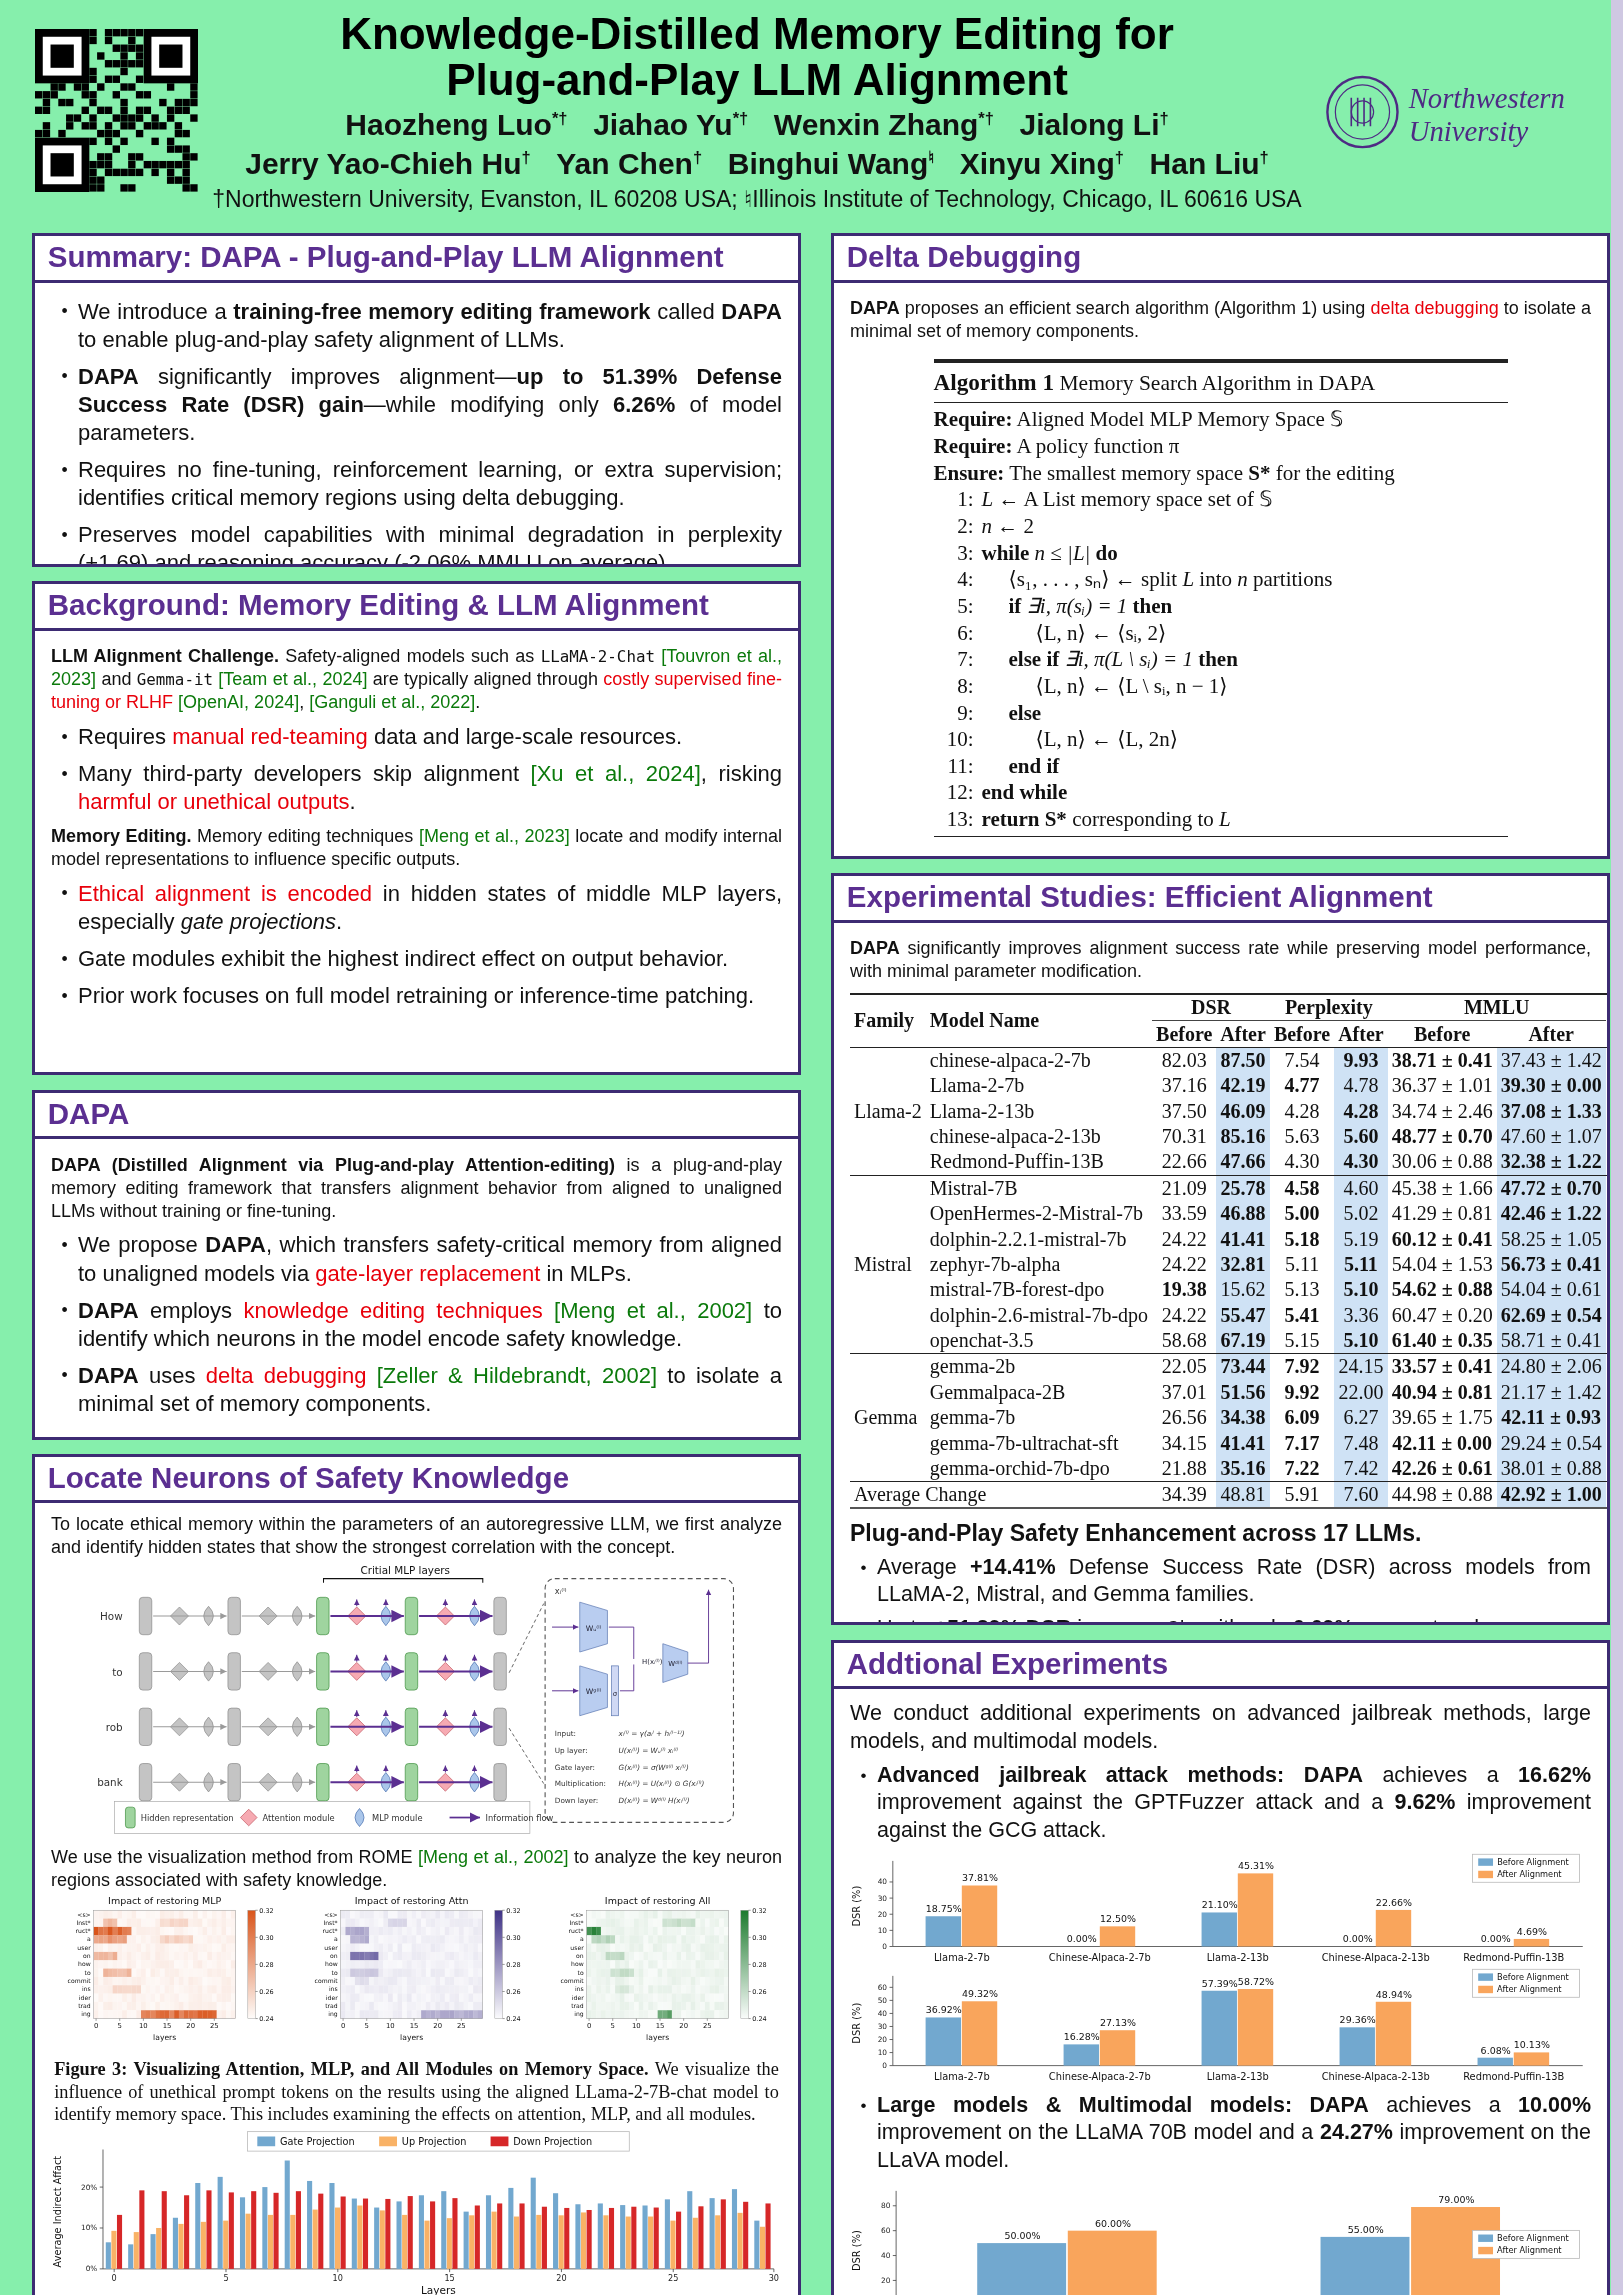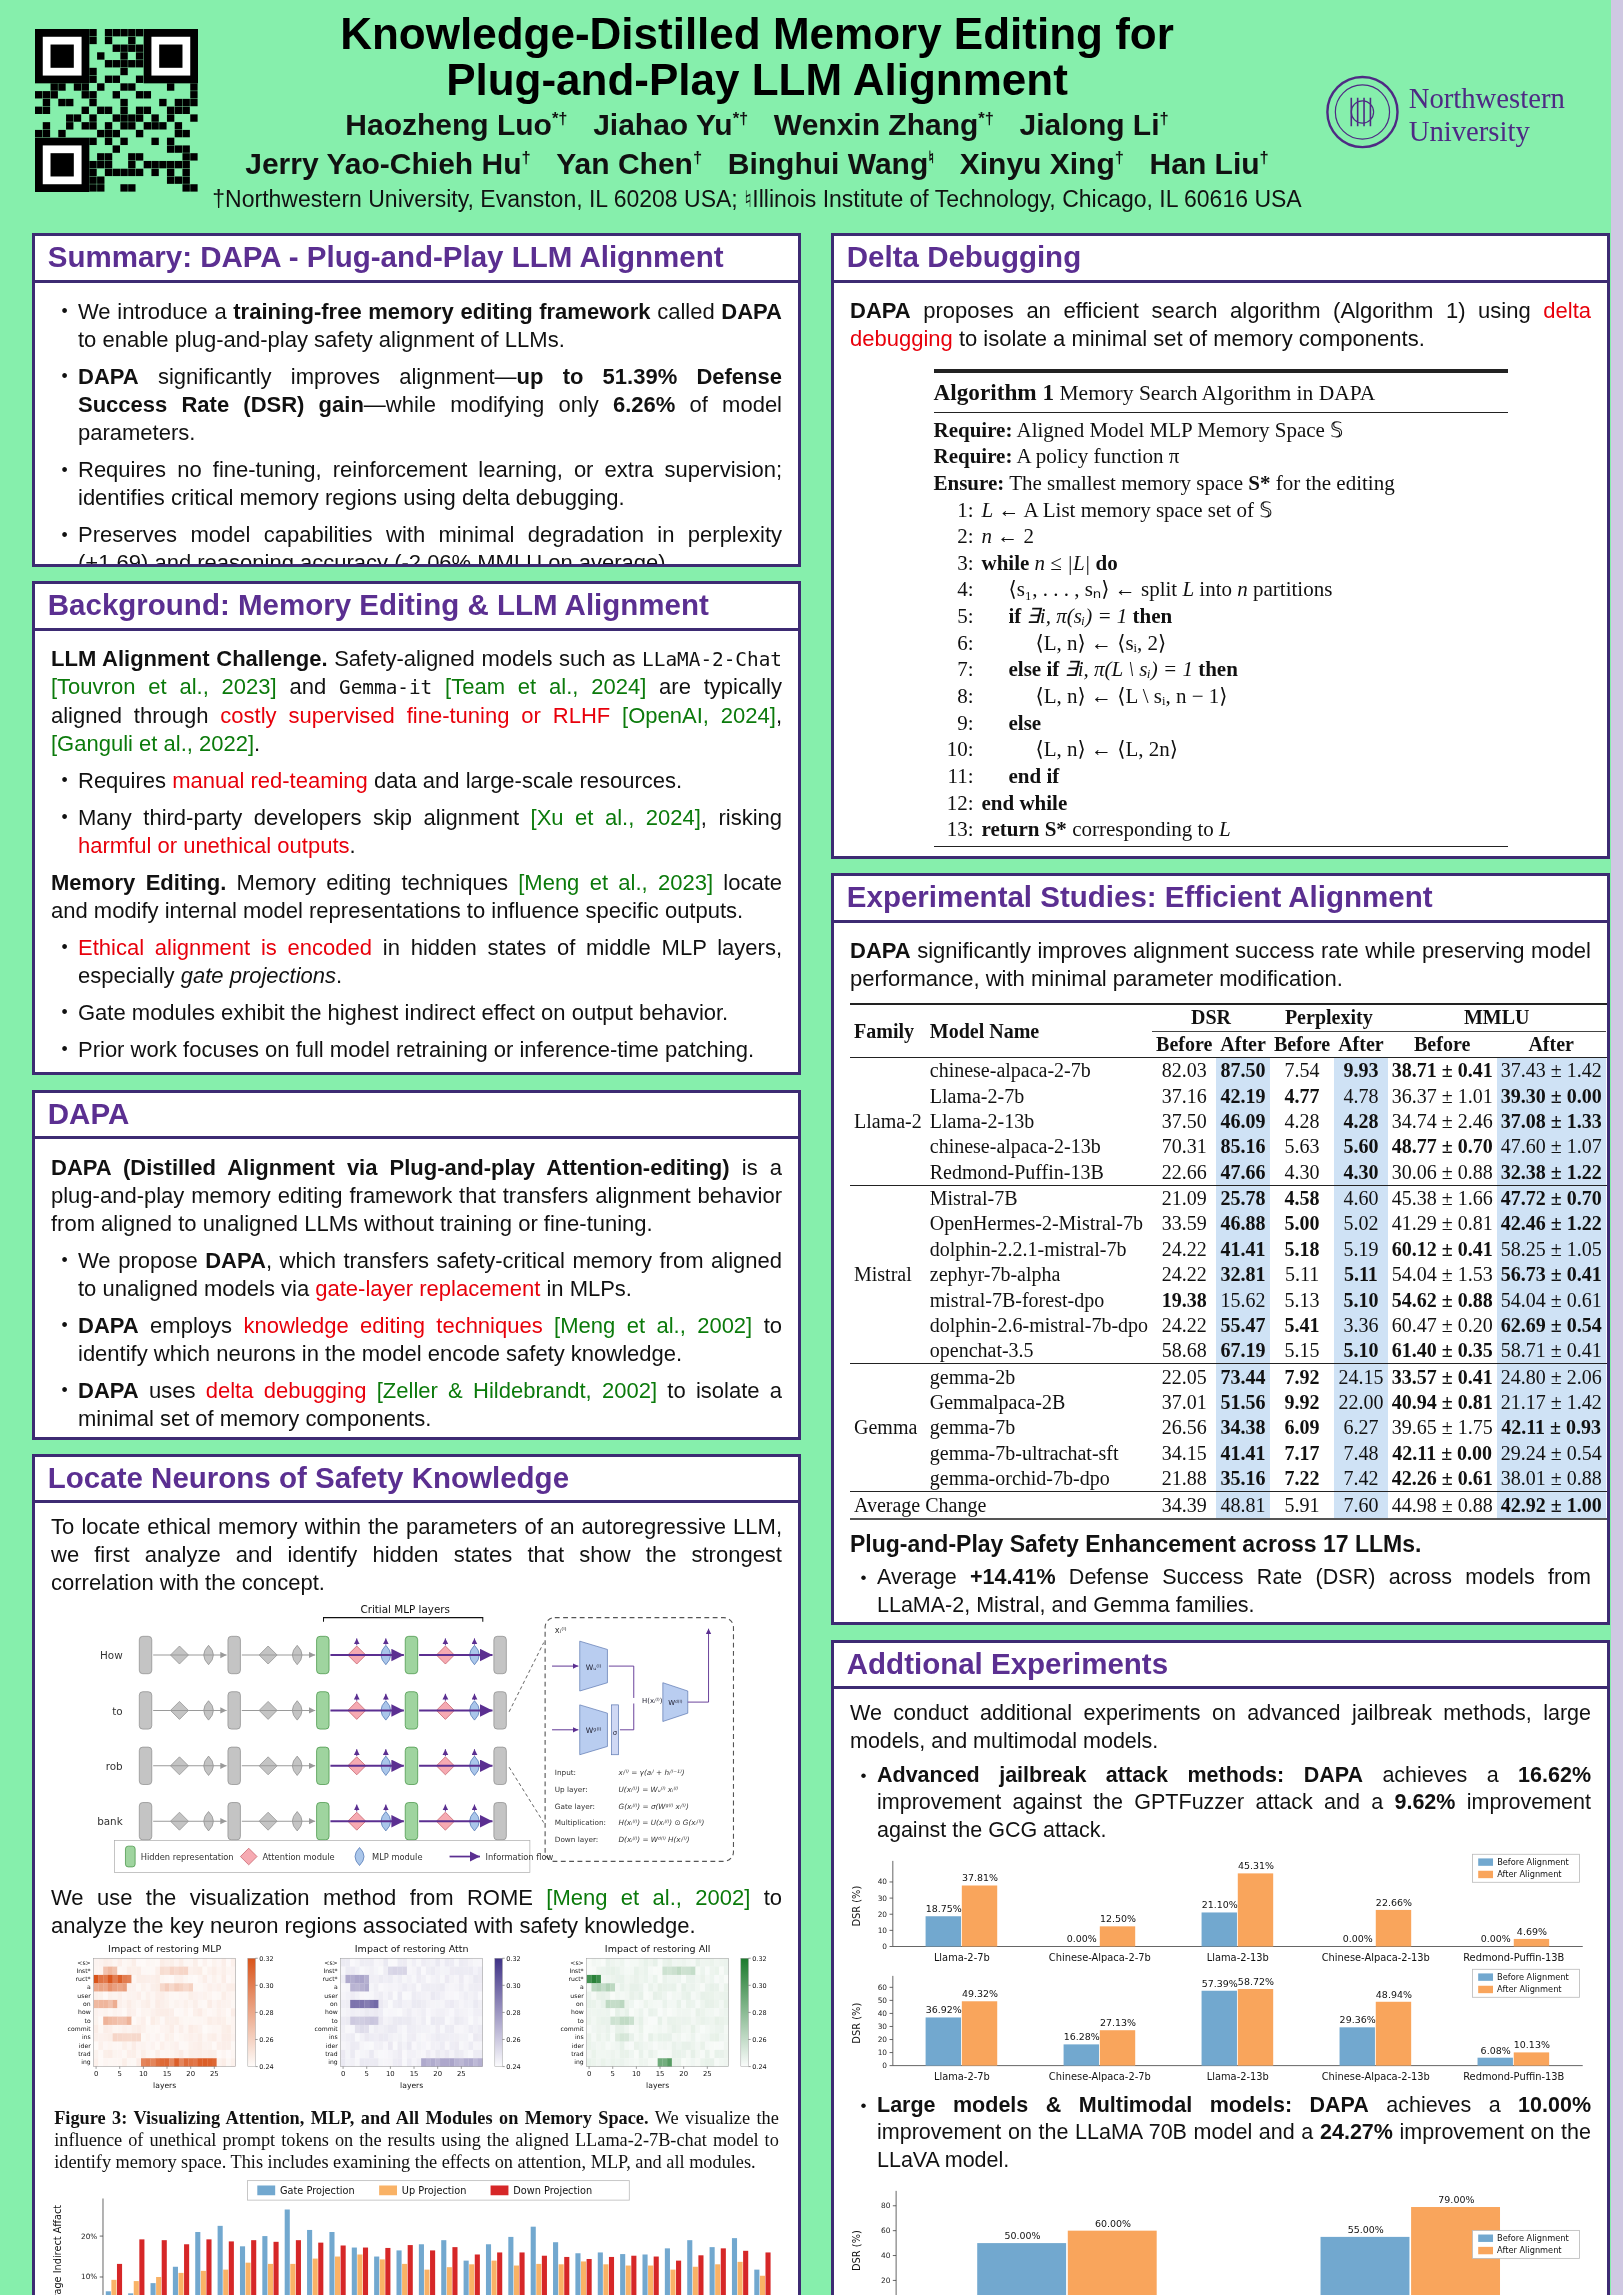--- a/index.html
+++ b/index.html
@@ -9,31 +9,31 @@
   
   header{position:absolute;left:0;top:0;width:100%;height:231px;}
   #qr{position:absolute;left:35px;top:29px;width:163px;height:163px;}
   .head-center{position:absolute;left:199px;top:11px;width:1116px;text-align:center;}
   .title{font-size:44px;font-weight:bold;line-height:1.05;color:#000;}
   .authors{margin-top:4.8px;font-size:30px;font-weight:bold;}
   .authors:first-of-type{margin-top:14.3px;}
   .author{margin:0 12.8px;}
   .author sup{font-size:0.55em;font-weight:bold;}
   .affil{margin-top:4.8px;font-size:23px;}
-  #logo{position:absolute;right:32px;top:64px;width:271px;height:96px;}
+  #logo{position:absolute;right:32px;top:64px;width:271px;height:96px;font-style:italic;}
 
   
   .col{position:absolute;top:233px;}
   #col-left{left:32px;width:769px;}
   #col-right{left:831px;width:779px;}
   .box{border:3.2px solid #3d2b73;background:#fff;margin-bottom:14.3px;overflow:hidden;}
   .box-title{font-size:29.5px;font-weight:bold;color:#5b2f91;padding:4px 12.8px 5.6px 12.8px;border-bottom:3.2px solid #3d2b73;}
   .box-body{padding:6.4px 16px 8px 16px;}
 
-  .p{font-size:22px;line-height:1.28;margin:8px 0;text-align:justify;}
+  .p{font-size:18px;line-height:1.28;margin:8px 0;text-align:justify;}
   .p-sm{font-size:21.5px;}
   .subhead{font-size:23px;font-weight:bold;margin:11px 0 3.2px 0;}
   .bullet-row{display:flex;margin:8.8px 0;font-size:22px;line-height:1.28;}
   .bullet-sm .bullet-row{font-size:21.5px;margin:6.4px 0;}
   .bullet-dot{flex:none;width:27px;text-align:center;font-size:0.8em;padding-top:2.4px;}
   .bullet-text{flex:1;text-align:justify;}
 
   .seg-b{font-weight:700;}
   .seg-r{color:#e8000b;}
   .seg-g{color:#0b7a0b;}

